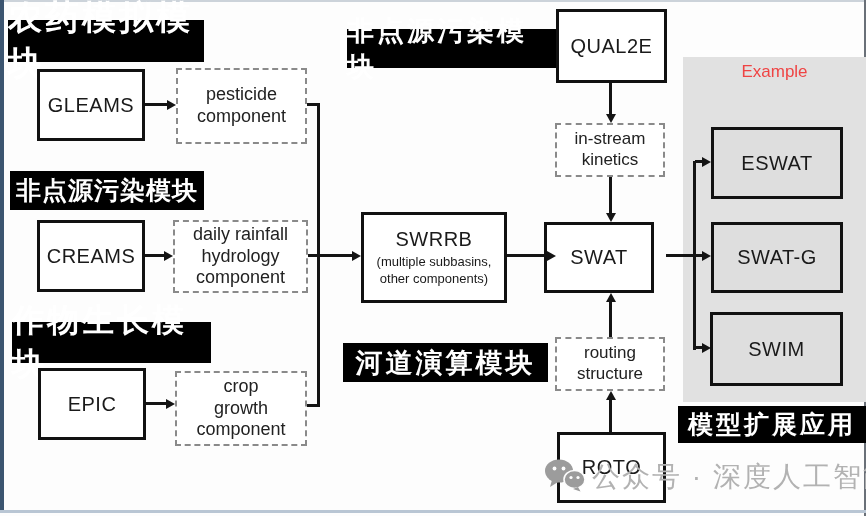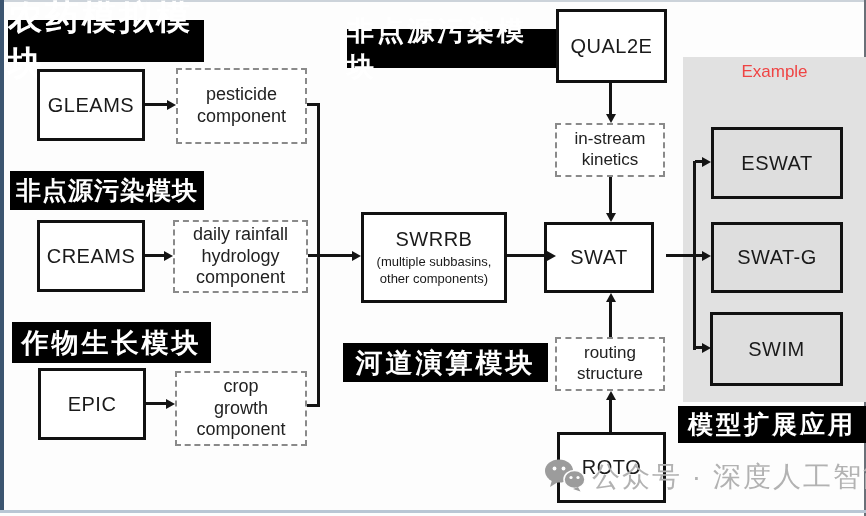--- a/index.html
+++ b/index.html
@@ -102,21 +102,21 @@
   <div class="edge edge-right"></div>
   <div class="edge edge-bottom"></div>
 
   <div class="panel"></div>
   <div class="panel-title">
     <span class="ln" style="display:block">Example</span>
   </div>
 
   <div class="tag" style="left:8px;top:20px;width:196px;height:42px;font-size:34px;">农药模拟模块</div>
   <div class="tag" style="left:10px;top:171px;width:194px;height:39px;font-size:25px;letter-spacing:1px;">非点源污染模块</div>
-  <div class="tag" style="left:12px;top:322px;width:199px;height:41px;font-size:27px;">作物生长模块</div>
+  <div class="tag" style="left:12px;top:322px;width:199px;height:41px;font-size:32px;">作物生长模块</div>
   <div class="tag" style="left:347px;top:29px;width:209px;height:39px;font-size:27px;">非点源污染模块</div>
   <div class="tag" style="left:343px;top:343px;width:205px;height:39px;font-size:27px;">河道演算模块</div>
   <div class="tag" style="left:678px;top:406px;width:188px;height:37px;font-size:25px;">模型扩展应用</div>
 
   <div class="mbox" style="left:37px;top:69px;width:108px;height:72px;">GLEAMS</div>
   <div class="mbox" style="left:37px;top:220px;width:108px;height:72px;">CREAMS</div>
   <div class="mbox" style="left:38px;top:368px;width:108px;height:72px;">EPIC</div>
 
   <div class="dbox" style="left:176px;top:68px;width:131px;height:76px;">
     <span class="ln">pesticide</span>

